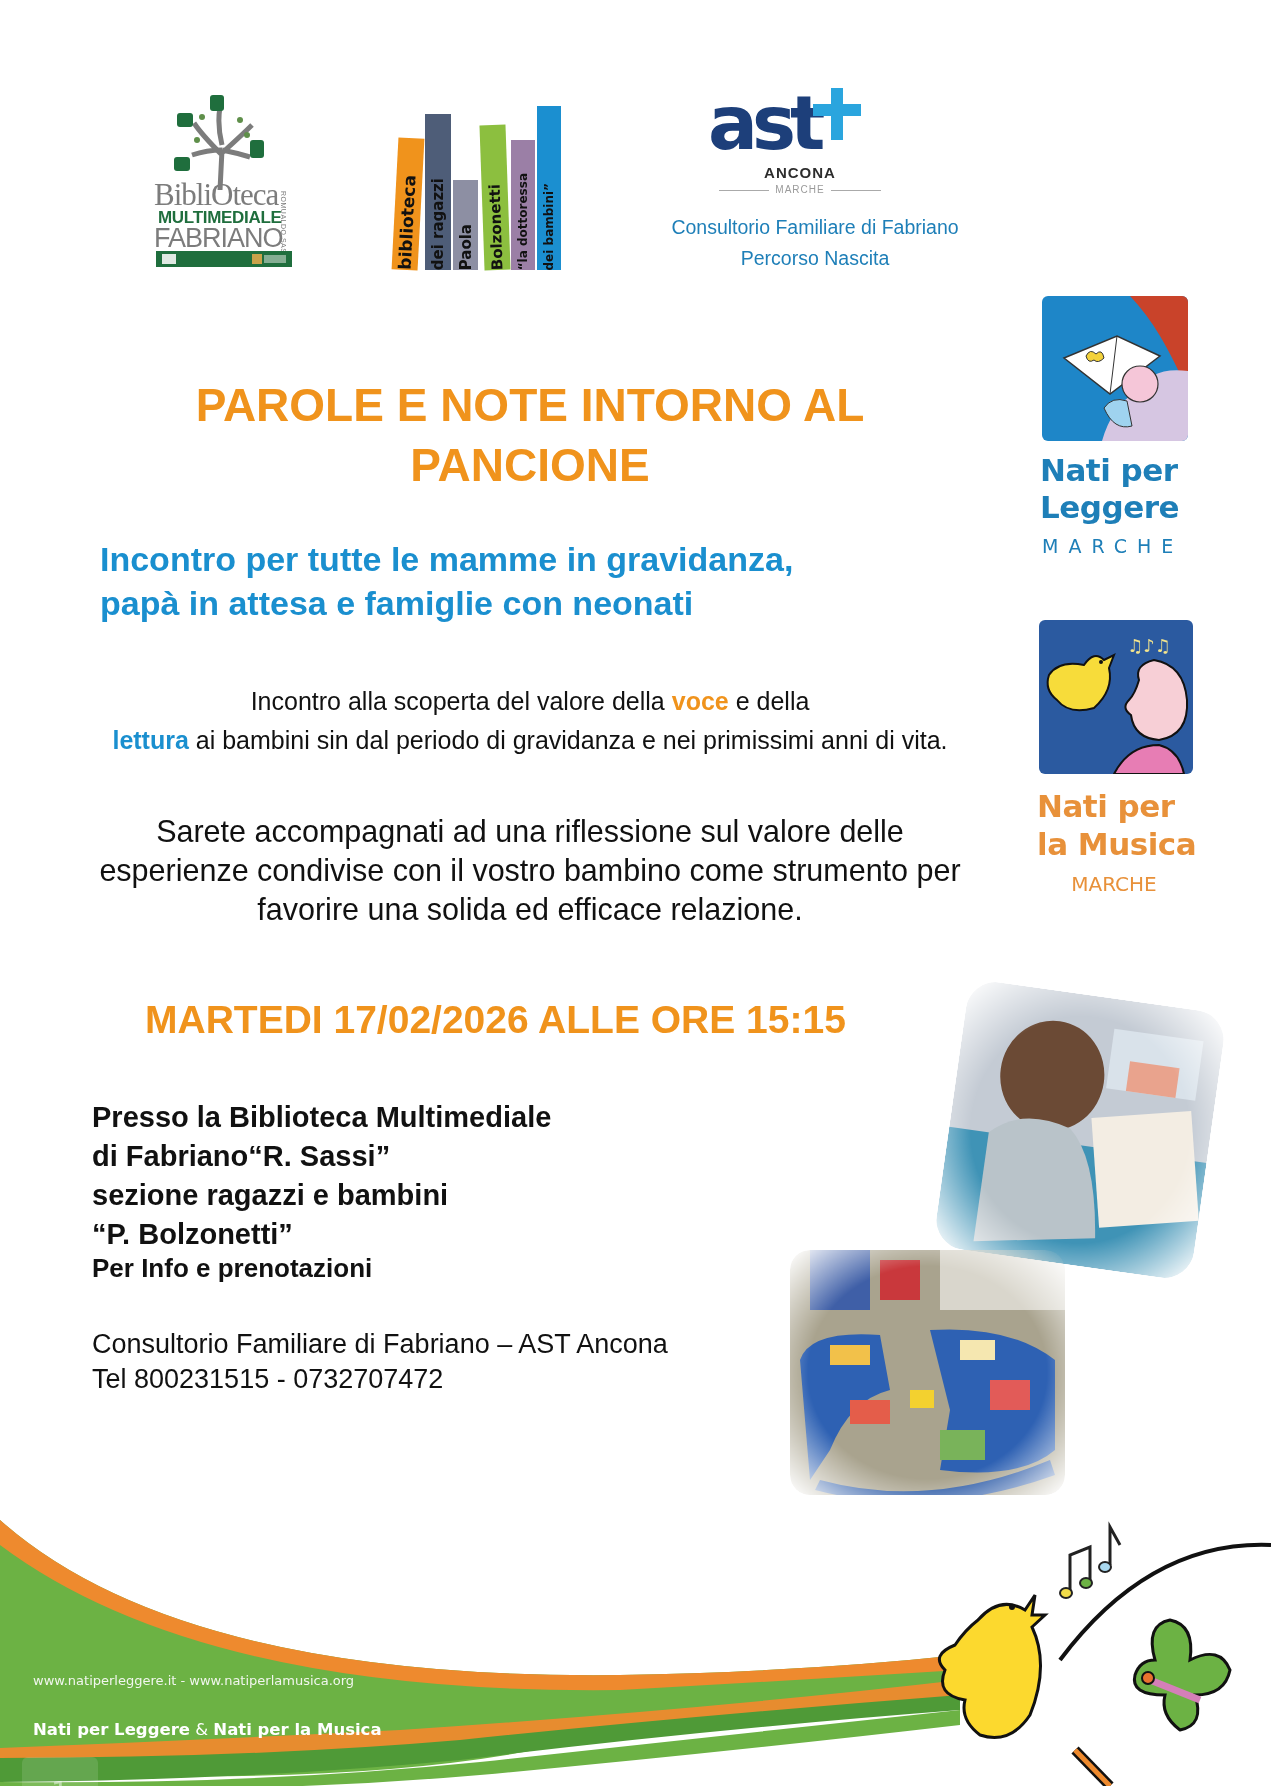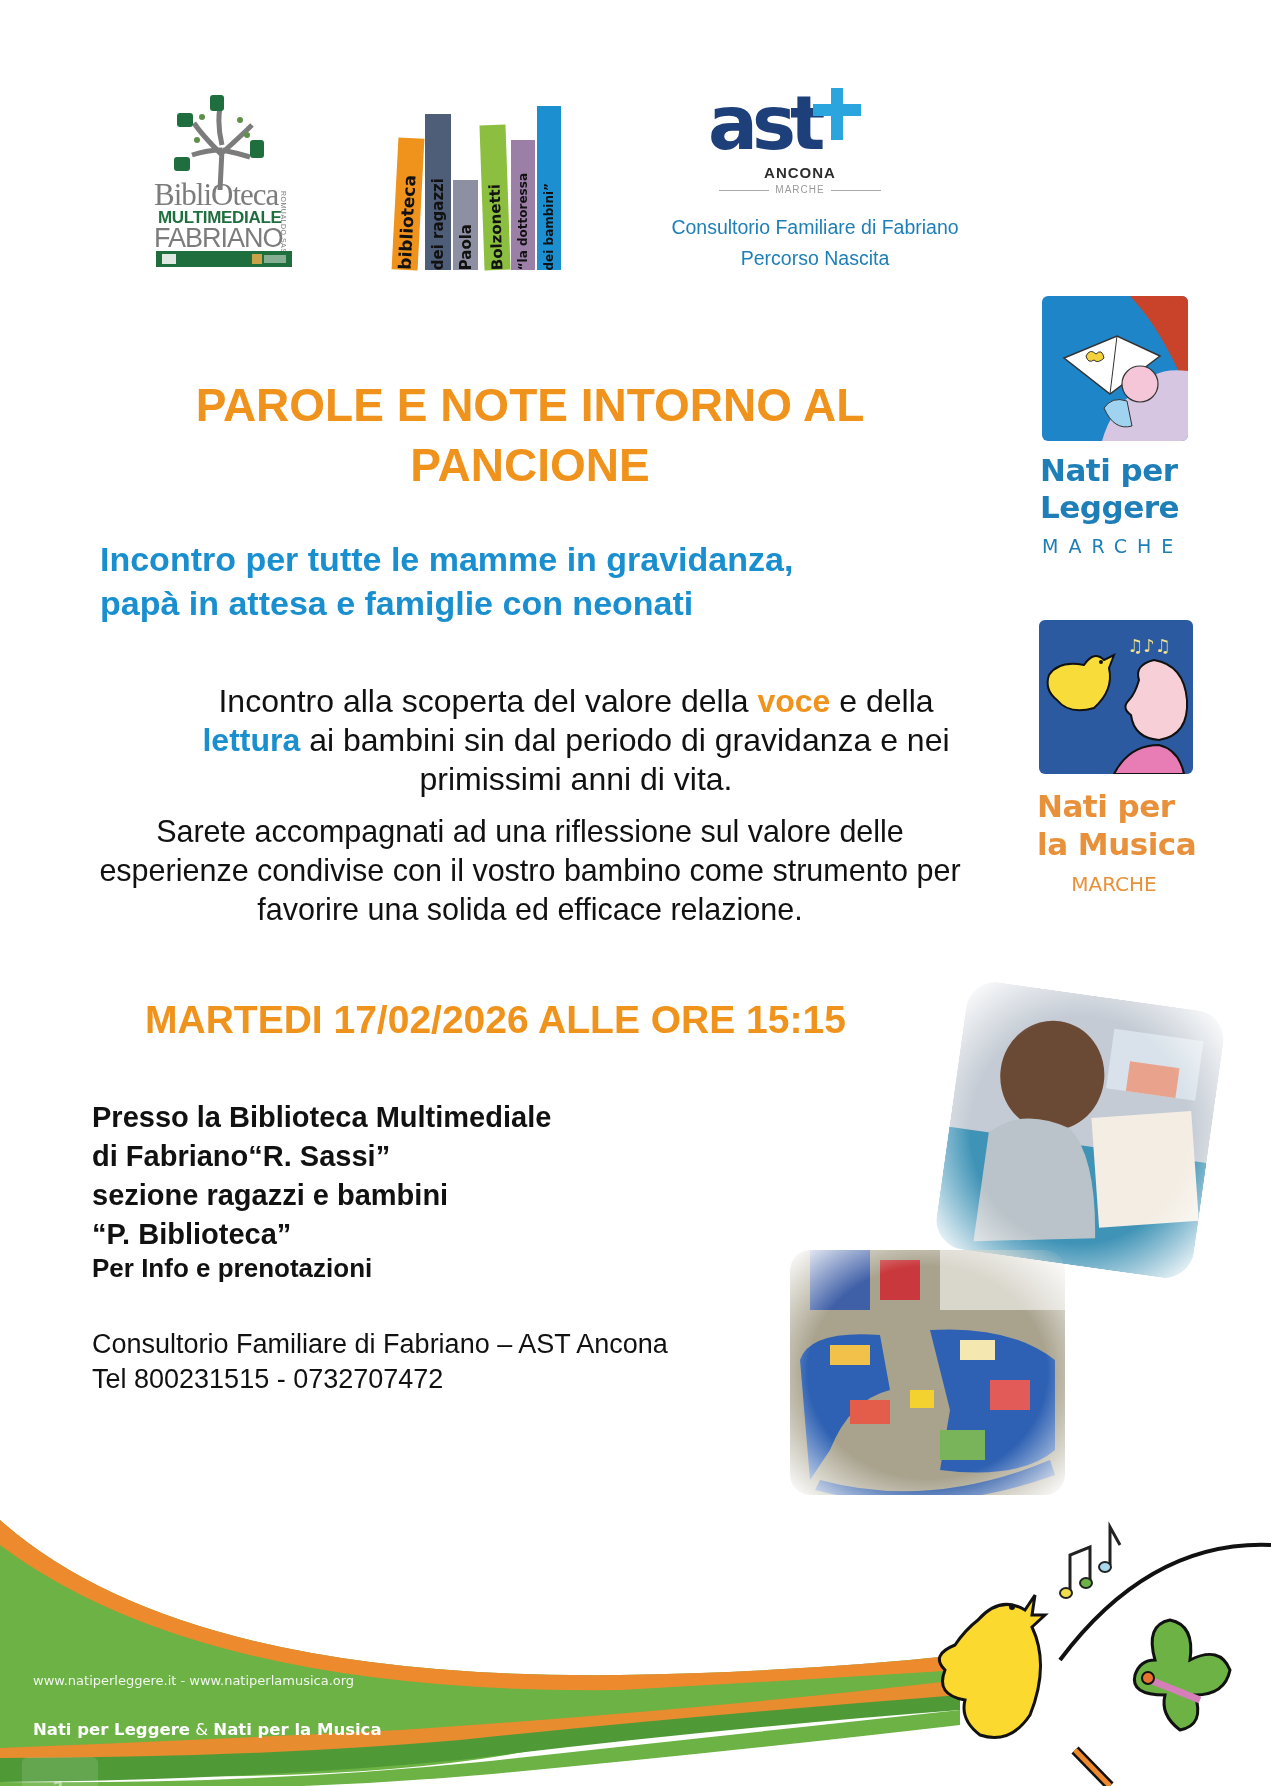--- a/index.html
+++ b/index.html
@@ -37,21 +37,21 @@
     .npl-title { left: 1040px; top: 452px; width: 160px; font-family: "DejaVu Sans", sans-serif; font-weight: bold; color: #1e7fb8; font-size: 31px; line-height: 37px; letter-spacing: -0.5px; }
     .npl-sub { left: 1042px; top: 535px; width: 150px; font-family: "DejaVu Sans", sans-serif; color: #1e7fb8; font-size: 19px; letter-spacing: 10px; }
 
     .npm-img { left: 1039px; top: 620px; width: 154px; height: 154px; border-radius: 6px; overflow: hidden; }
     .npm-title { left: 1037px; top: 787px; width: 170px; font-family: "DejaVu Sans", sans-serif; font-weight: bold; color: #e8913a; font-size: 31px; line-height: 38px; letter-spacing: -0.5px; }
     .npm-sub { left: 1037px; top: 872px; width: 154px; text-align: center; font-family: "DejaVu Sans", sans-serif; color: #e8913a; font-size: 20px; }
 
     
     .title { left: 110px; top: 375px; width: 840px; text-align: center; font-family: "Liberation Sans", sans-serif; font-weight: bold; font-size: 46px; line-height: 60px; color: #f0931c; }
     .subtitle { left: 100px; top: 537px; width: 860px; text-align: left; font-family: "Liberation Sans", sans-serif; font-weight: bold; font-size: 34px; line-height: 44px; color: #1a8fcf; }
-    .para1 { left: 100px; top: 682px; width: 860px; text-align: center; font-size: 32px; line-height: 39px; color: #111; margin-left: 46px; }
+    .para1 { left: 100px; top: 682px; width: 860px; text-align: center; font-size: 25px; line-height: 39px; color: #111; }
     .para2 { left: 95px; top: 812px; width: 870px; text-align: center; font-size: 30.5px; line-height: 39px; color: #111; }
     .hl-orange { color: #f0931c; font-weight: bold; }
     .hl-blue { color: #1a8fcf; font-weight: bold; }
 
     .date { left: 145px; top: 998px; width: 800px; font-weight: bold; font-size: 39px; color: #f0931c; letter-spacing: 0; }
     .venue { left: 92px; top: 1098px; width: 700px; font-weight: bold; font-size: 29px; line-height: 39px; color: #111; }
     .info-head { left: 92px; top: 1253px; font-weight: bold; font-size: 26px; color: #111; }
     .info-lines { left: 92px; top: 1327px; font-size: 27px; line-height: 35px; color: #111; }
     .email { color: #1e6db3; }
 
@@ -179,21 +179,21 @@
 </div>
 
 <div class="abs para2">Sarete accompagnati ad una riflessione sul valore delle esperienze condivise con il vostro bambino come strumento per favorire una solida ed efficace relazione.</div>
 
 <div class="abs date">MARTEDI 17/02/2026 ALLE ORE 15:15</div>
 
 <div class="abs venue">
   <div>Presso la Biblioteca Multimediale</div>
   <div>di Fabriano“R. Sassi”</div>
   <div>sezione ragazzi e bambini</div>
-  <div>“P. Biblioteca”</div>
+  <div>“P. Bolzonetti”</div>
 </div>
 
 <div class="abs info-head">Per Info e prenotazioni</div>
 <div class="abs info-lines">
   <div>Consultorio Familiare di Fabriano – AST Ancona</div>
   <div>Tel 800231515 - 0732707472</div>
 </div>
 
 <div class="abs photo1">
   <svg width="260" height="270" viewBox="0 0 260 270">

